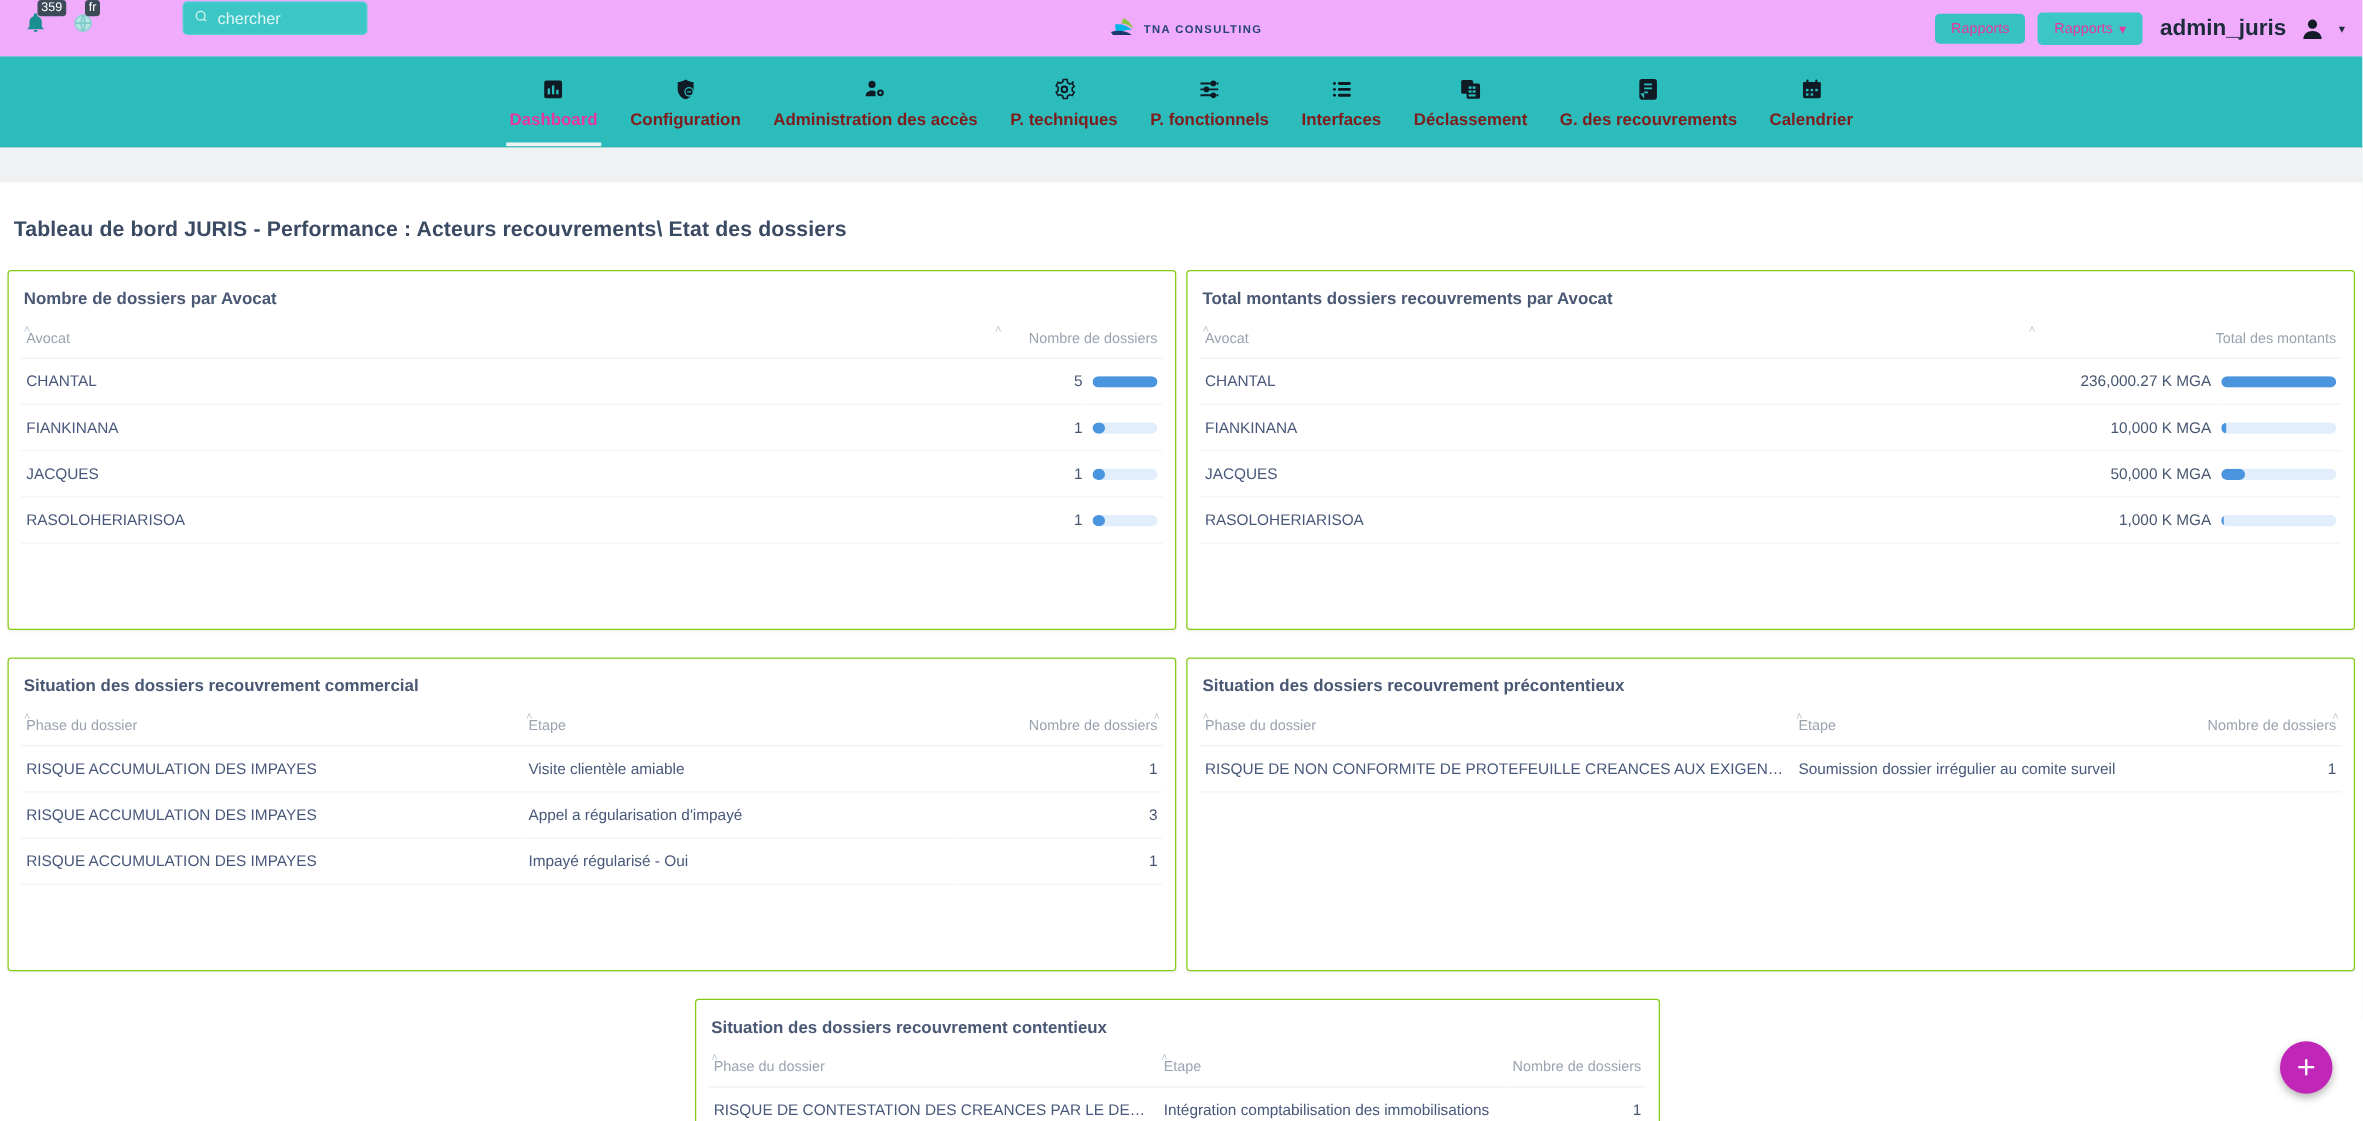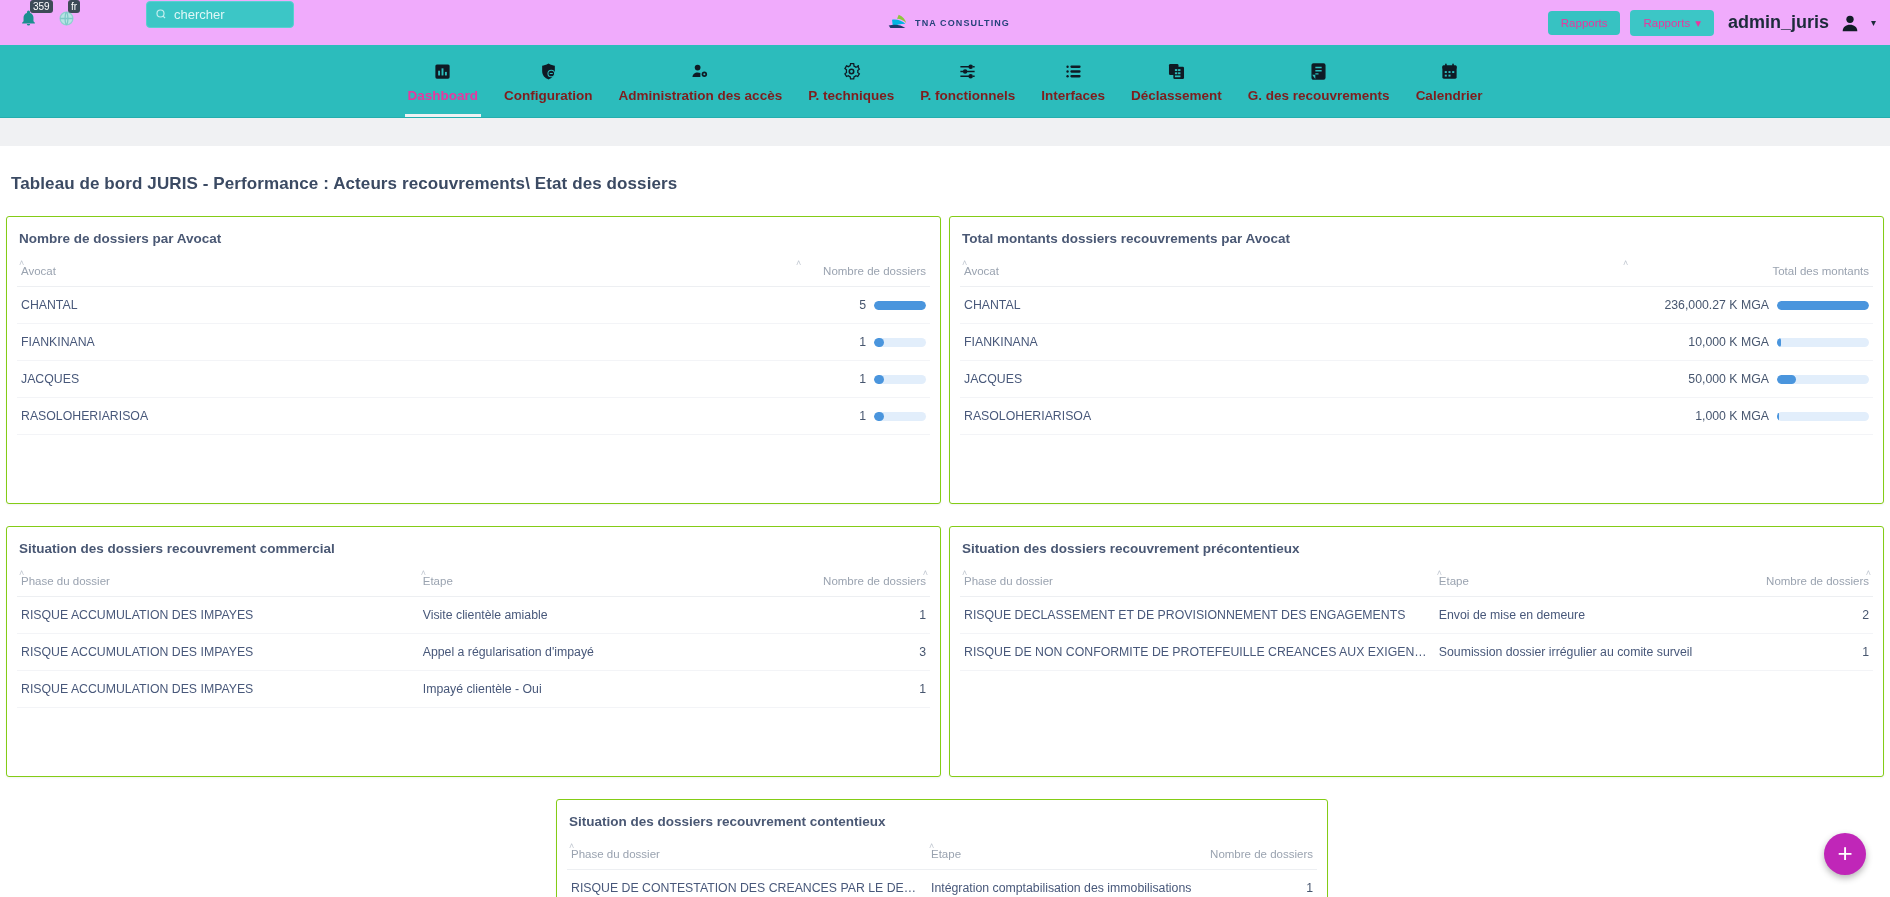--- a/index.html
+++ b/index.html
@@ -515,21 +515,21 @@
             <td>Visite clientèle amiable</td>
             <td class="num">1</td>
           </tr>
           <tr>
             <td>RISQUE ACCUMULATION DES IMPAYES</td>
             <td>Appel a régularisation d'impayé</td>
             <td class="num">3</td>
           </tr>
           <tr>
             <td>RISQUE ACCUMULATION DES IMPAYES</td>
-            <td>Impayé clientèle - Oui</td>
+            <td>Impayé régularisé - Oui</td>
             <td class="num">1</td>
           </tr>
         </tbody>
       </table>
       <div class="empty-pad"></div>
     </div>
 
     <div class="card">
       <div class="card-title">Situation des dossiers recouvrement précontentieux</div>
       <table class="tbl">
@@ -549,25 +549,20 @@
               <span>Etape</span>
             </th>
             <th class="num">
               <span class="sort-caret">˄</span>
               <span>Nombre de dossiers</span>
             </th>
           </tr>
         </thead>
         <tbody>
           <tr>
-            <td>RISQUE DECLASSEMENT ET DE PROVISIONNEMENT DES ENGAGEMENTS</td>
-            <td>Envoi de mise en demeure</td>
-            <td class="num">2</td>
-          </tr>
-          <tr>
             <td>RISQUE DE NON CONFORMITE DE PROTEFEUILLE CREANCES AUX EXIGENCES REGLEMENTAIRES</td>
             <td>Soumission dossier irrégulier au comite surveil</td>
             <td class="num">1</td>
           </tr>
         </tbody>
       </table>
       <div class="empty-pad" style="height:87px"></div>
     </div>
   </div>
 

